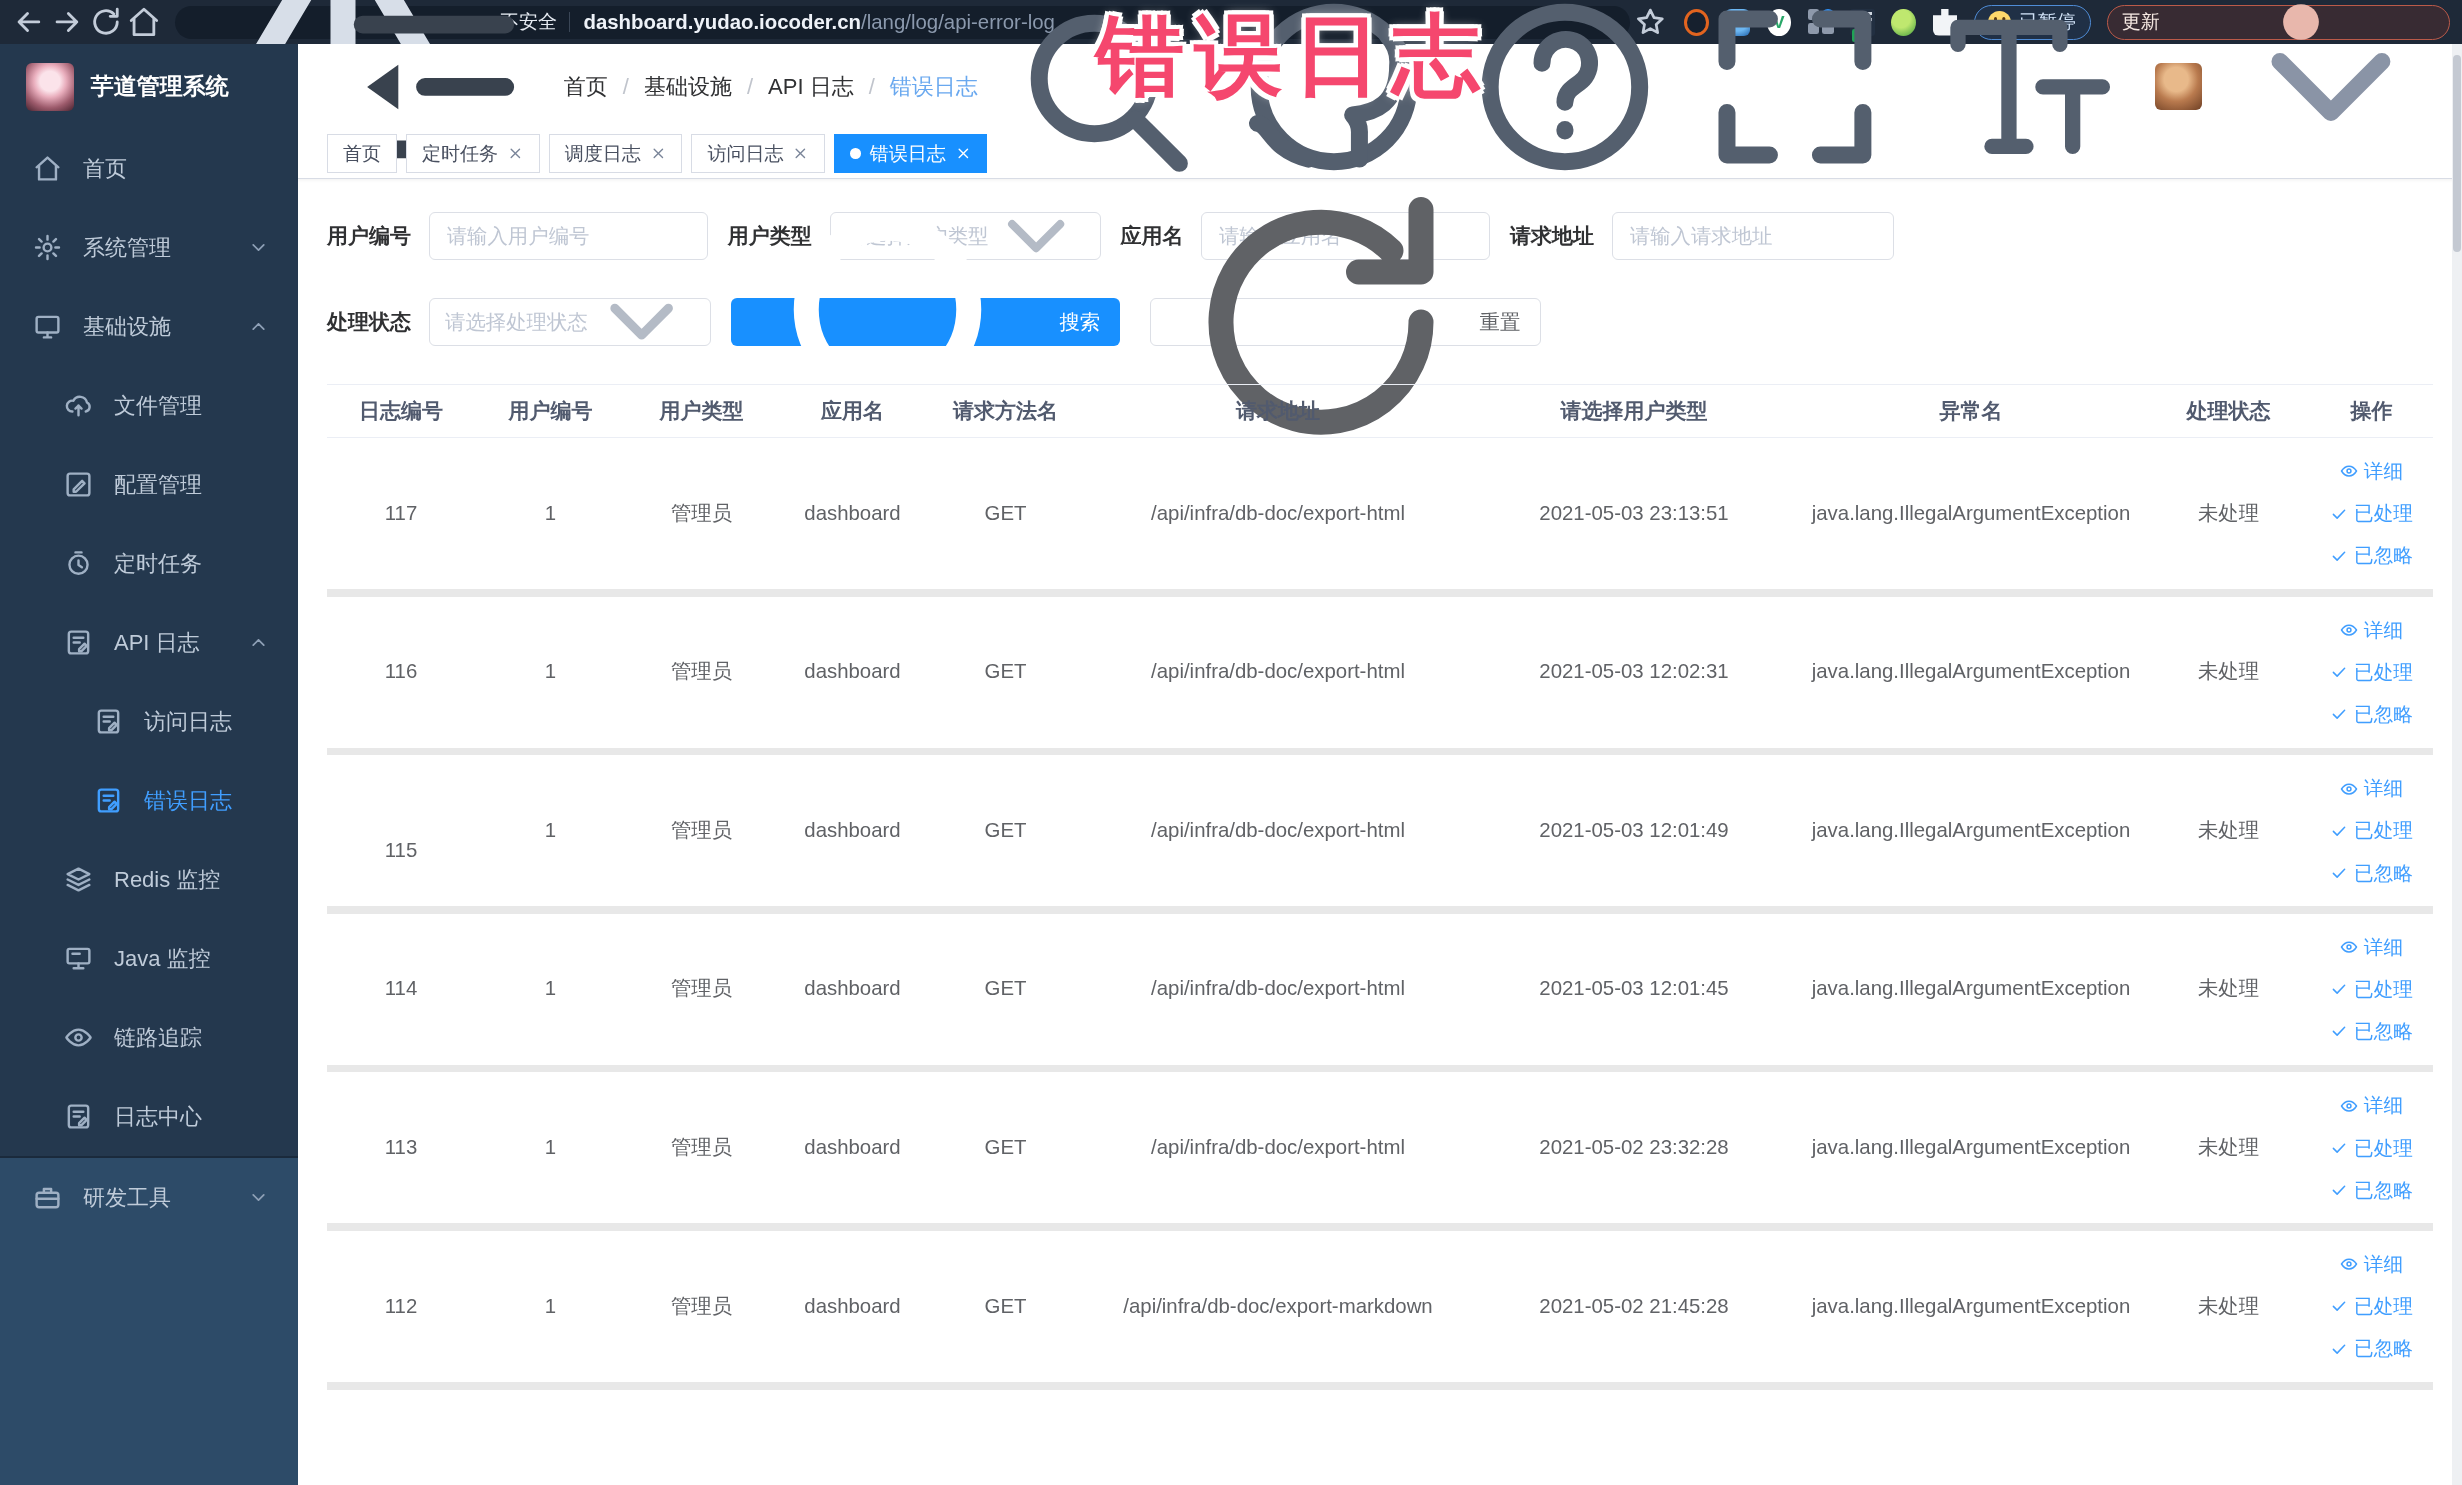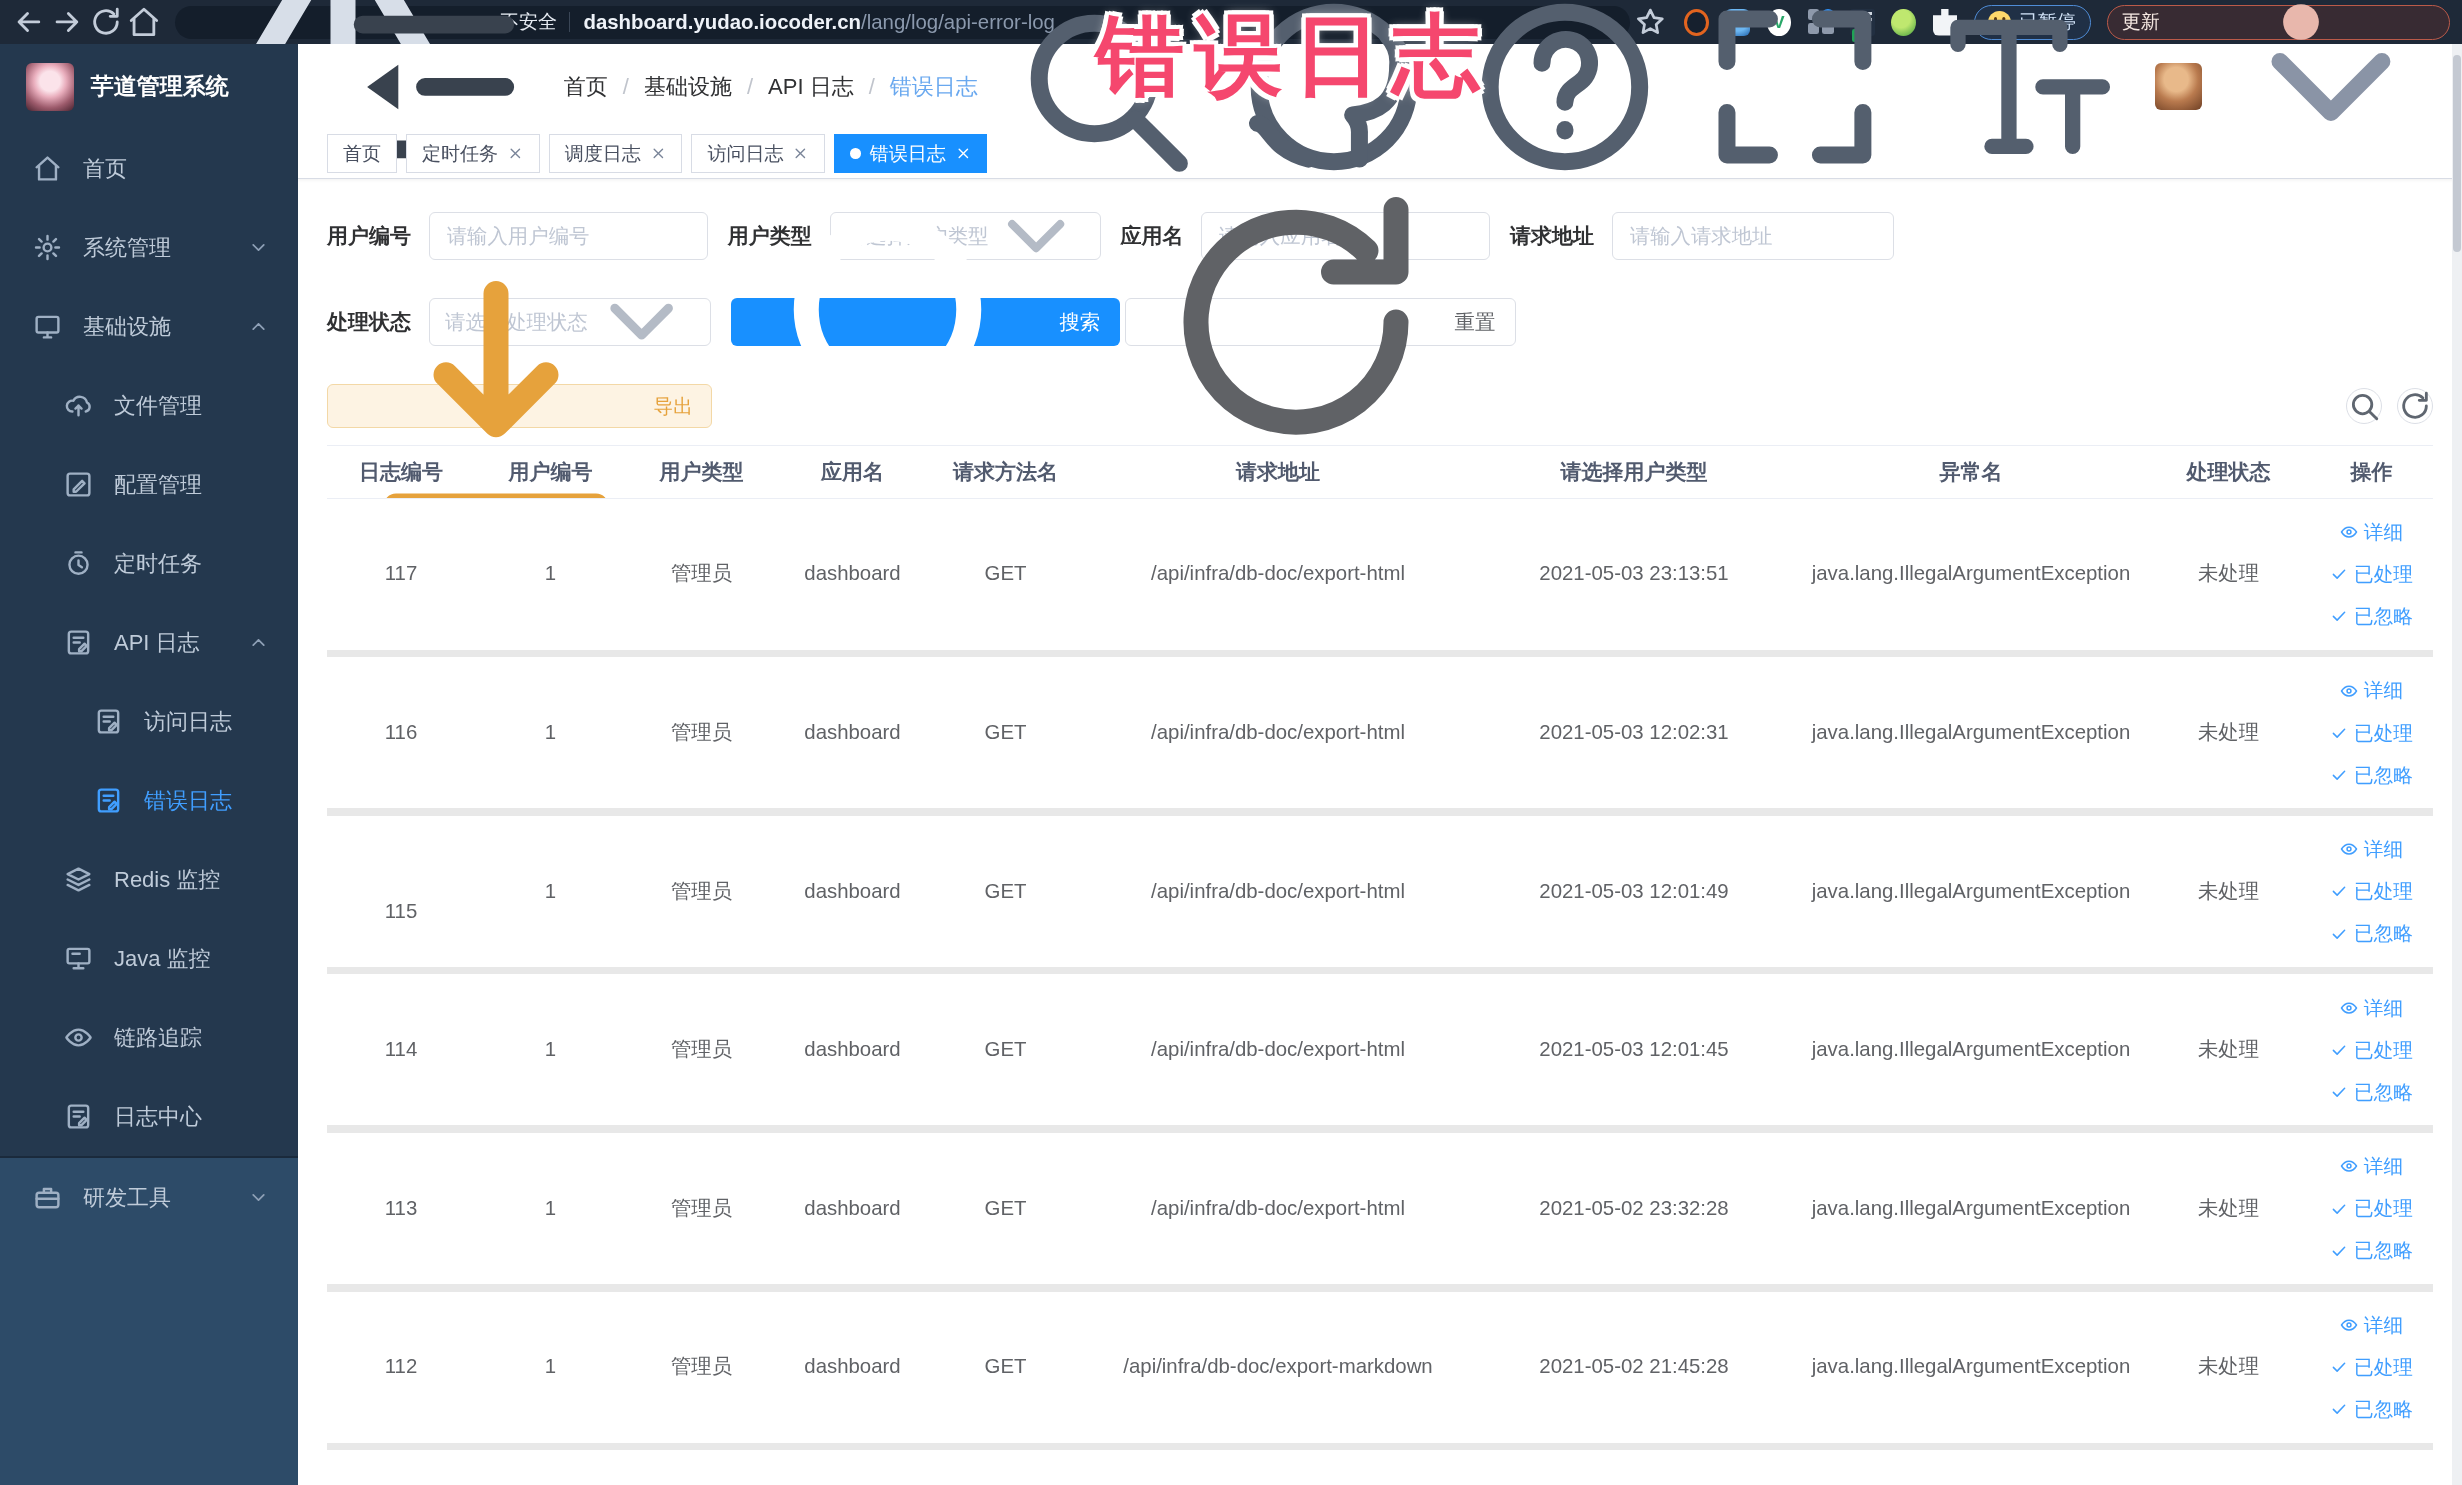--- a/index.html
+++ b/index.html
@@ -487,66 +487,39 @@
           <span class="flabel">处理状态</span>
           <div class="fselect" style="width:282px">
             <span class="ph">请选择处理状态</span>
             <span class="ic chev">
                 <svg width="100%" height="100%" viewBox="0 0 24 24" fill="none" stroke="currentColor" stroke-width="2" stroke-linecap="round" stroke-linejoin="round">
                   <path d="M6 9l6 6 6-6"></path>
                 </svg>
               </span>
           </div>
         </div>
-        <button class="btn btn-primary" style="margin-right:5px">
+        <button class="btn btn-primary" style="margin-right:30px">
           <span class="ic">
               <svg width="100%" height="100%" viewBox="0 0 24 24" fill="none" stroke="currentColor" stroke-width="2" stroke-linecap="round" stroke-linejoin="round">
                 <circle cx="11" cy="11" r="6.5"></circle>
                 <path d="M15.8 15.8L21 21"></path>
               </svg>
             </span>
           <span>搜索</span>
         </button>
         <button class="btn btn-plain">
           <span class="ic">
               <svg width="100%" height="100%" viewBox="0 0 24 24" fill="none" stroke="currentColor" stroke-width="2" stroke-linecap="round" stroke-linejoin="round">
                 <path d="M20 12a8 8 0 1 1-2.4-5.7M20 3v5h-5"></path>
               </svg>
             </span>
           <span>重置</span>
         </button>
       </div>
 
-      <div class="toolbar">
-        <button class="btn-export">
-          <span class="ic">
-              <svg width="100%" height="100%" viewBox="0 0 24 24" fill="none" stroke="currentColor" stroke-width="2" stroke-linecap="round" stroke-linejoin="round">
-                <path d="M12 3v10M8 9.5l4 4 4-4M4 20h16"></path>
-              </svg>
-            </span>
-          <span>导出</span>
-        </button>
-        <div class="tool-circles">
-          <span class="circle-btn">
-              <span class="ic">
-                <svg width="100%" height="100%" viewBox="0 0 24 24" fill="none" stroke="currentColor" stroke-width="2" stroke-linecap="round" stroke-linejoin="round">
-                  <circle cx="11" cy="11" r="6.5"></circle>
-                  <path d="M15.8 15.8L21 21"></path>
-                </svg>
-              </span>
-            </span>
-          <span class="circle-btn">
-              <span class="ic">
-                <svg width="100%" height="100%" viewBox="0 0 24 24" fill="none" stroke="currentColor" stroke-width="2" stroke-linecap="round" stroke-linejoin="round">
-                  <path d="M20 12a8 8 0 1 1-2.4-5.7M20 3v5h-5"></path>
-                </svg>
-              </span>
-            </span>
-        </div>
-      </div>
 
       <div class="table">
         <div class="thead" id="thead">
             <div class="th" style="width: 148px;">日志编号</div>
             <div class="th" style="width: 151px;">用户编号</div>
             <div class="th" style="width: 151px;">用户类型</div>
             <div class="th" style="width: 151px;">应用名</div>
             <div class="th" style="width: 155px;">请求方法名</div>
             <div class="th" style="width: 390px;">请求地址</div>
             <div class="th" style="width: 322px;">请选择用户类型</div>

